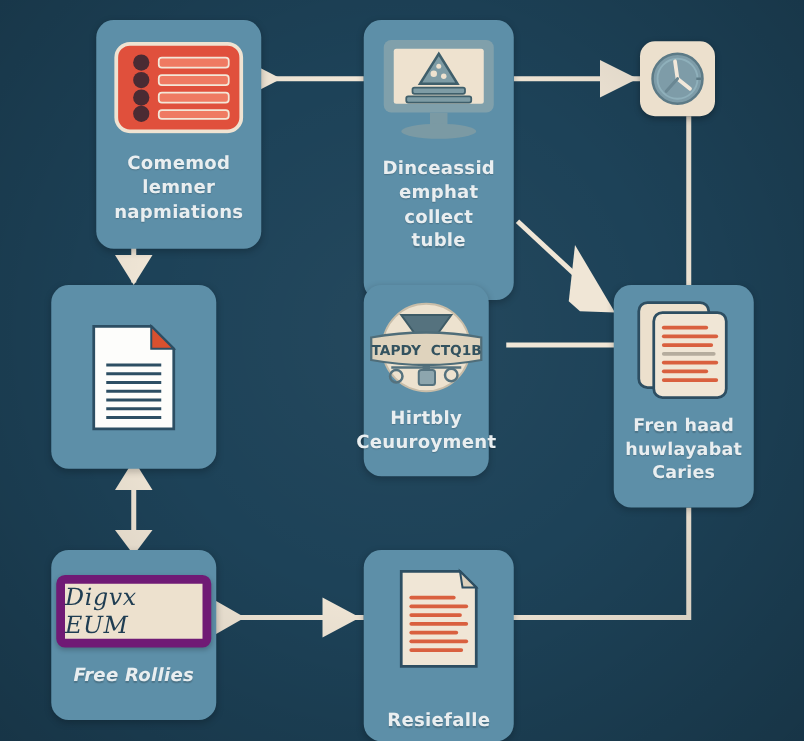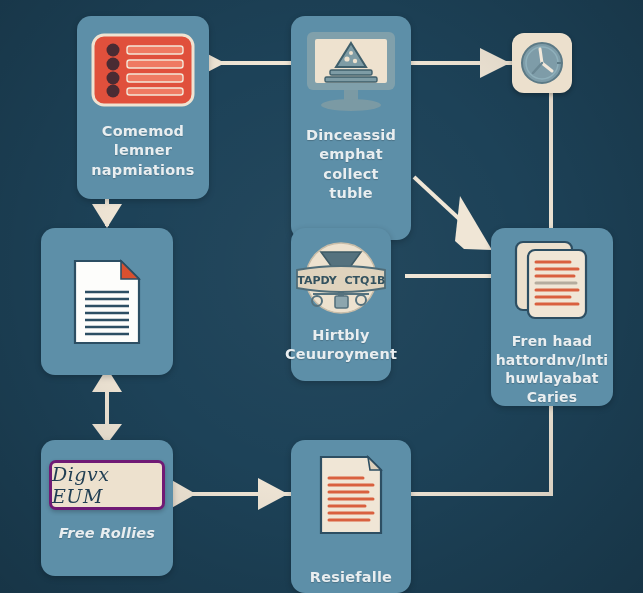--- a/index.html
+++ b/index.html
@@ -75,37 +75,37 @@
   #node-clock         { left: 512px; top: 33px;  width: 60px;  height: 60px;
                         justify-content: center; }
 
   #node-document      { left: 41px;  top: 228px; width: 132px; height: 147px;
                         justify-content: center; }
 
   #node-filter        { left: 291px; top: 228px; width: 100px; height: 153px; }
   #node-filter .icon-wrap { margin-top: 12px; }
   #node-filter .node-label { margin-top: 10px; }
 
-  #node-stackdocs     { left: 491px; top: 228px; width: 122px; height: 178px; }
+  #node-stackdocs     { left: 491px; top: 228px; width: 112px; height: 178px; }
   #node-stackdocs .icon-wrap { margin-top: 12px; }
   #node-stackdocs .node-label { margin-top: 10px; font-size: 14px; }
 
   #node-freerollies   { left: 41px;  top: 440px; width: 132px; height: 136px; }
   #node-freerollies .icon-wrap { margin-top: 20px; }
   #node-freerollies .node-label { margin-top: 14px; font-style: italic; }
 
   #node-resiefalle    { left: 291px; top: 440px; width: 120px; height: 153px; gap: 20px; }
   #node-resiefalle .icon-wrap { margin-top: 14px; }
   #node-resiefalle .node-label { margin-top: 12px; }
 
   
   .badge-box {
     width: 110px; height: 44px;
     background: #ede1ce;
-    border: 3px solid #701a75;
+    border: 7px solid #701a75;
     border-radius: 7px;
     display: flex; align-items: center; justify-content: center;
     box-shadow: 0 2px 4px rgba(0,0,0,0.22);
   }
   .badge-text {
     font-family: "DejaVu Serif", serif;
     font-style: italic;
     font-size: 19px;
     color: #1f3d52;
     letter-spacing: .5px;
@@ -271,21 +271,20 @@
           <line x1="22" y1="36" x2="60" y2="36" stroke="#d9603f"></line>
           <line x1="22" y1="43" x2="62" y2="43" stroke="#b5ac9e"></line>
           <line x1="22" y1="50" x2="64" y2="50" stroke="#d9603f"></line>
           <line x1="22" y1="57" x2="56" y2="57" stroke="#d9603f"></line>
           <line x1="22" y1="64" x2="64" y2="64" stroke="#d9603f"></line>
         </g>
       </svg>
     </div>
     <div class="node-label">
       <div>Fren haad</div>
-      <div>hattordnv/lnti</div>
       <div>huwlayabat</div>
       <div>Caries</div>
     </div>
   </div>
 
   <div class="node" id="node-freerollies">
     <div class="icon-wrap">
       <div class="badge-box">
         <span class="badge-text">Digvx EUM</span>
       </div>

